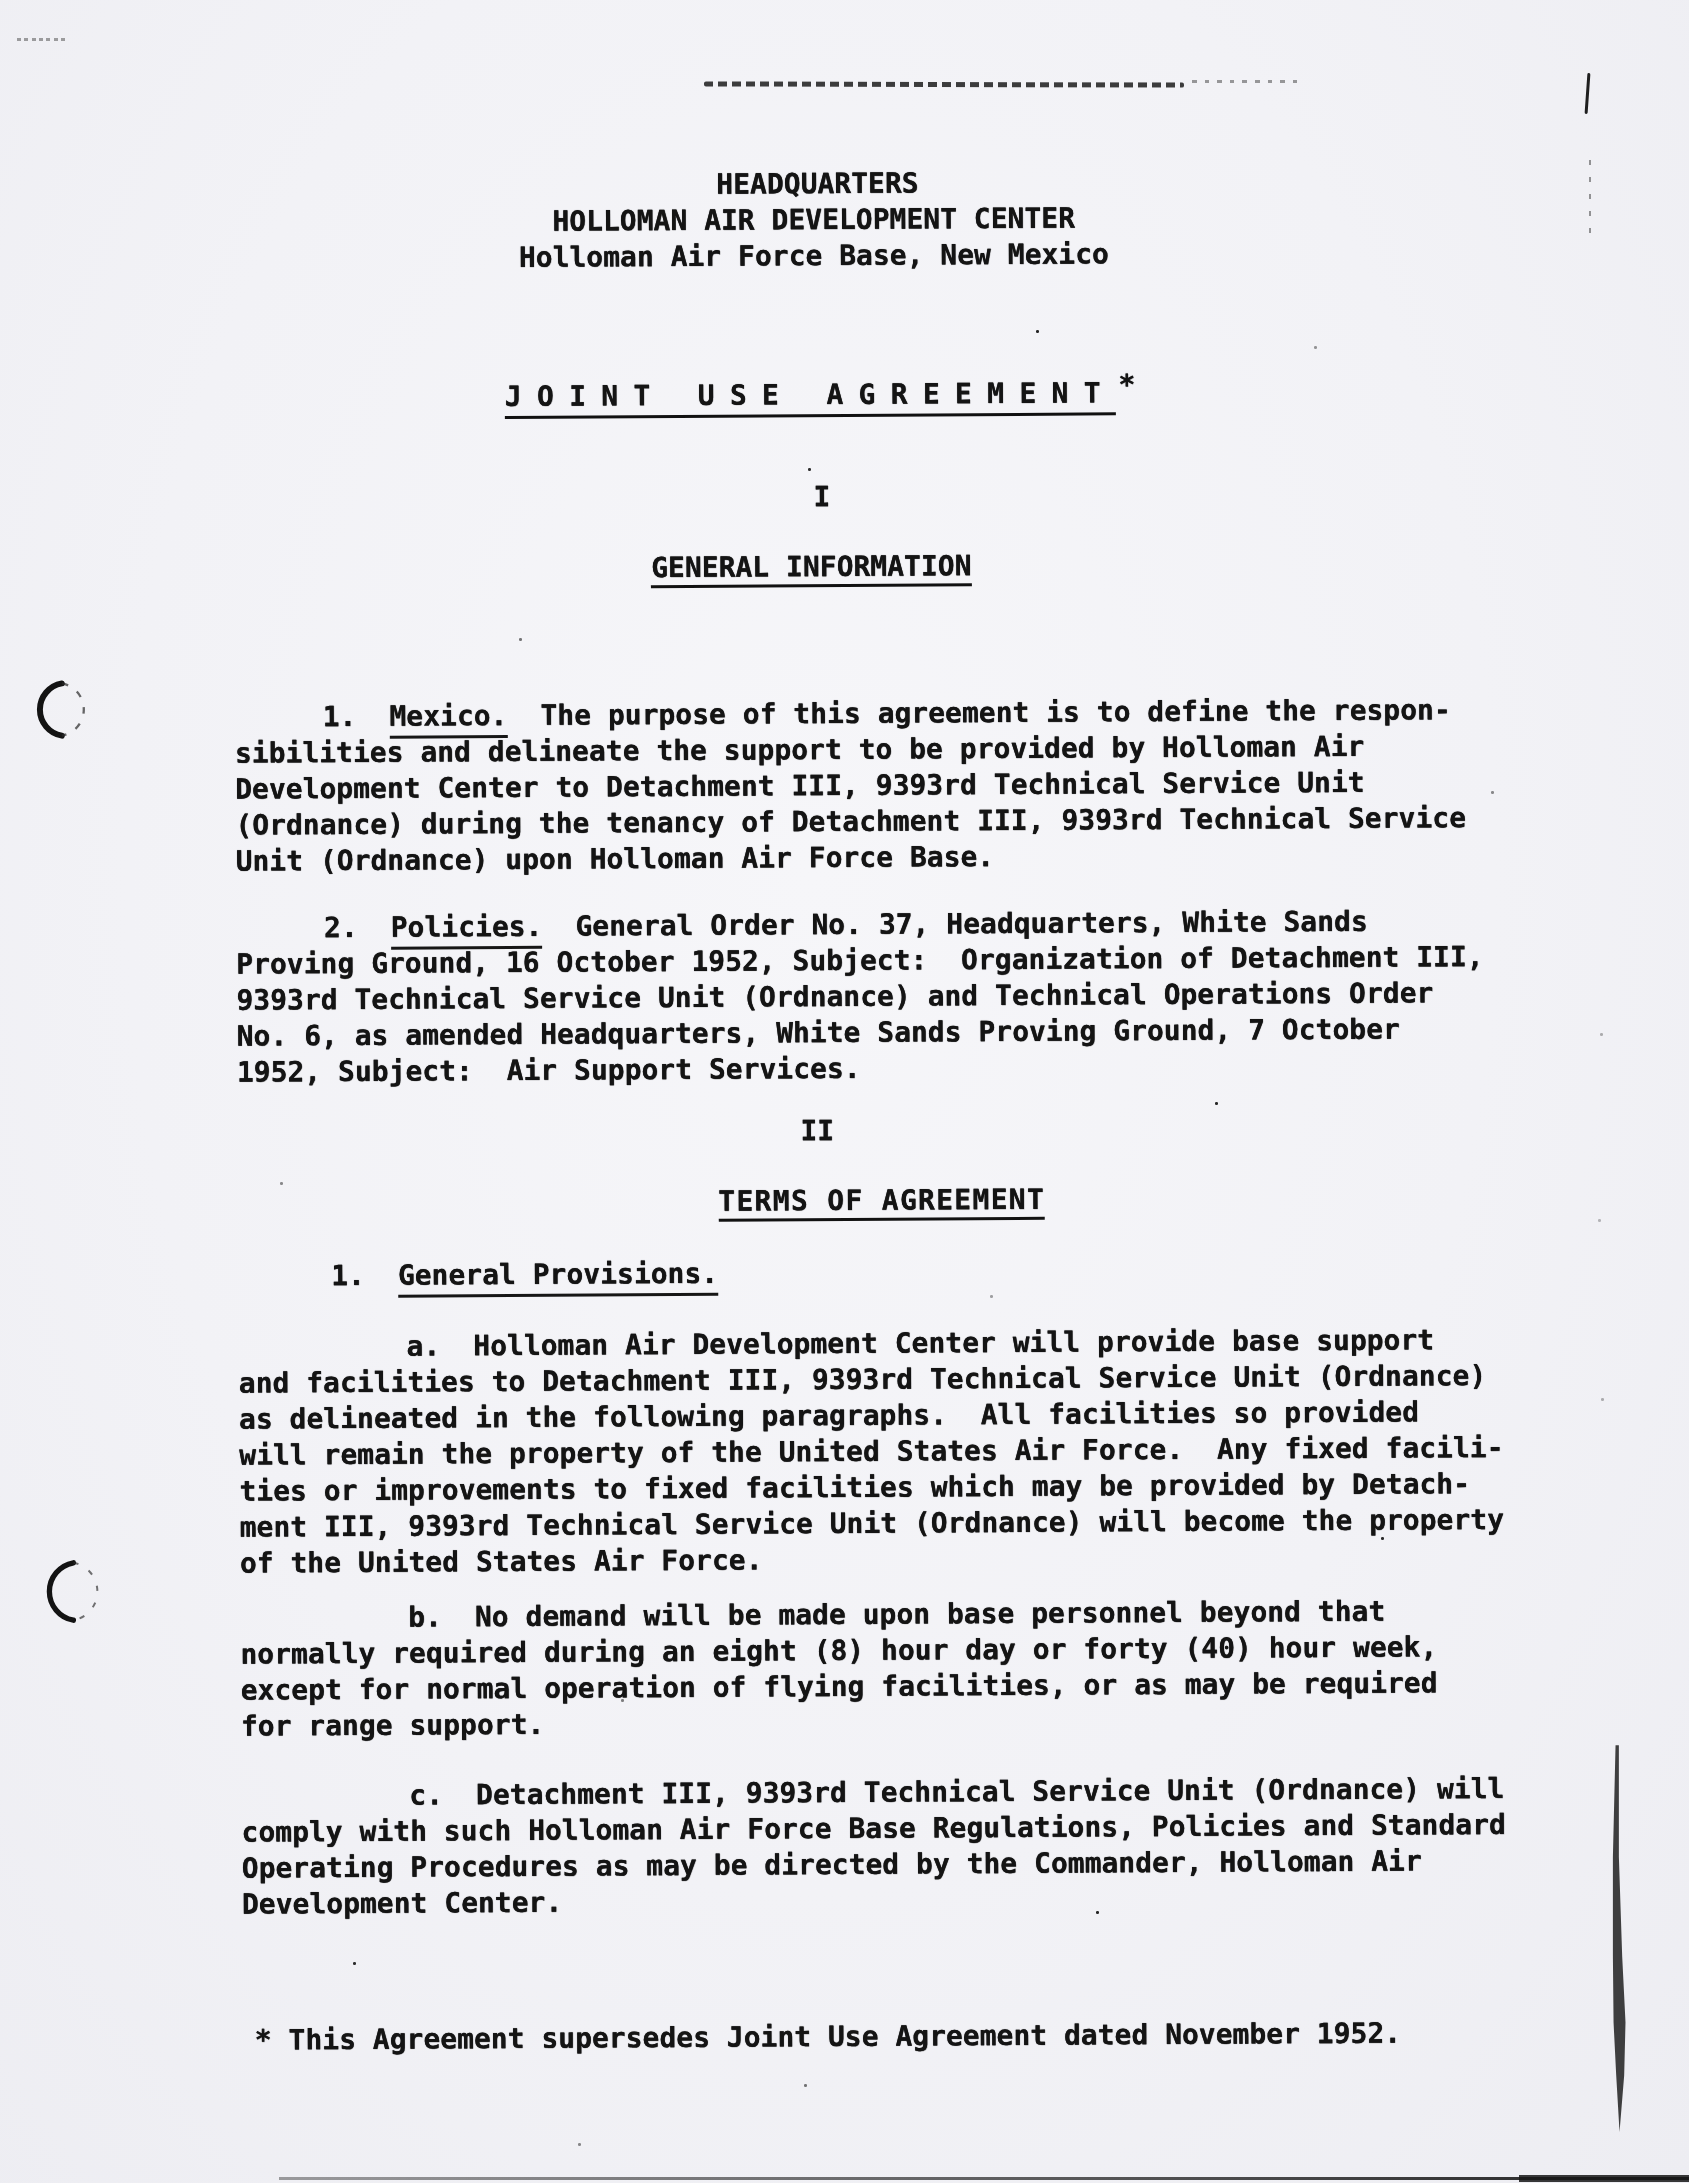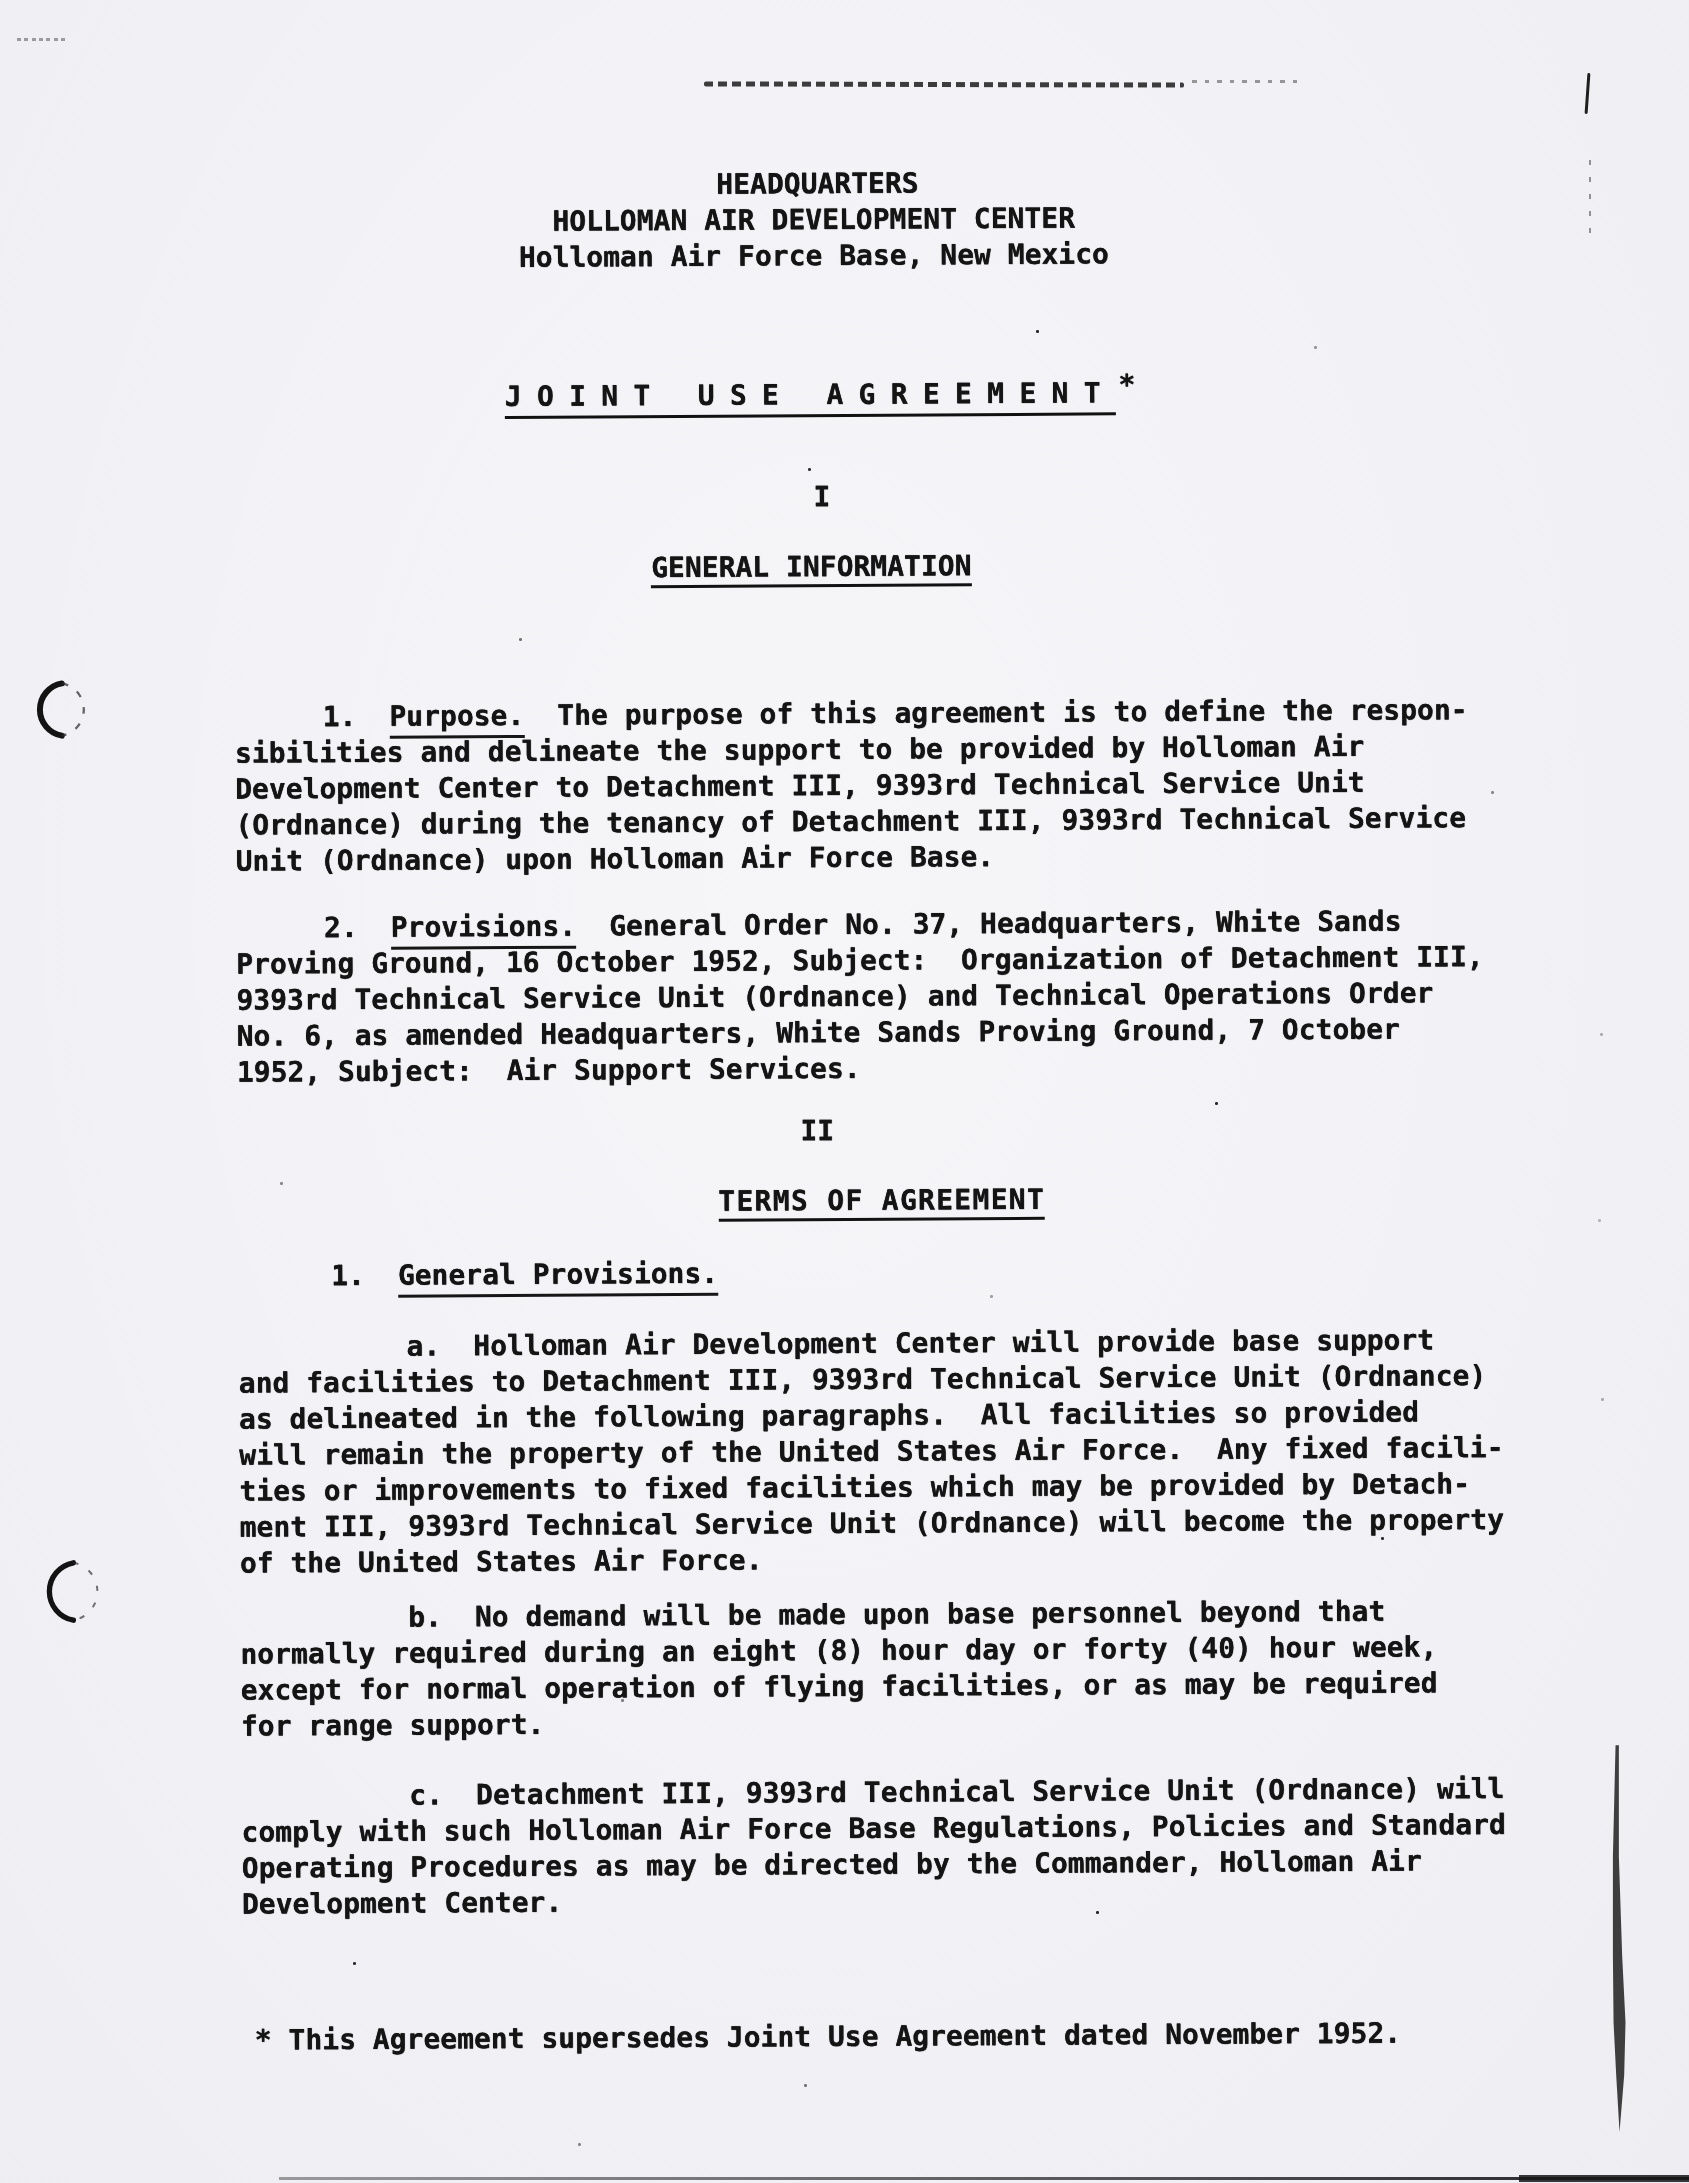--- a/index.html
+++ b/index.html
@@ -116,29 +116,29 @@
 
   <div class="block centered" id="num1-blk">
     <span class="off hline">I</span>
   </div>
 
   <div class="block centered" id="gi-blk">
     <span class="off head-u">GENERAL INFORMATION</span>
   </div>
 
   <div class="block" id="p1">
-    <span class="line first-n"><span class="num">1.</span><span class="lbl">Purpose.</span><span>The purpose of this agreement is to define the respon-</span></span>
+    <span class="line first-n"><span class="num">1.</span><span class="lbl">Mexico.</span><span>The purpose of this agreement is to define the respon-</span></span>
     <span class="line">sibilities and delineate the support to be provided by Holloman Air</span>
     <span class="line">Development Center to Detachment III, 9393rd Technical Service Unit</span>
     <span class="line">(Ordnance) during the tenancy of Detachment III, 9393rd Technical Service</span>
     <span class="line">Unit (Ordnance) upon Holloman Air Force Base.</span>
   </div>
 
   <div class="block" id="p2">
-    <span class="line first-n"><span class="num">2.</span><span class="lbl">Provisions.</span><span>General Order No. 37, Headquarters, White Sands</span></span>
+    <span class="line first-n"><span class="num">2.</span><span class="lbl">Policies.</span><span>General Order No. 37, Headquarters, White Sands</span></span>
     <span class="line">Proving Ground, 16 October 1952, Subject:  Organization of Detachment III,</span>
     <span class="line">9393rd Technical Service Unit (Ordnance) and Technical Operations Order</span>
     <span class="line">No. 6, as amended Headquarters, White Sands Proving Ground, 7 October</span>
     <span class="line">1952, Subject:  Air Support Services.</span>
   </div>
 
   <div class="block centered" id="num2-blk">
     <span class="hline">II</span>
   </div>
 

